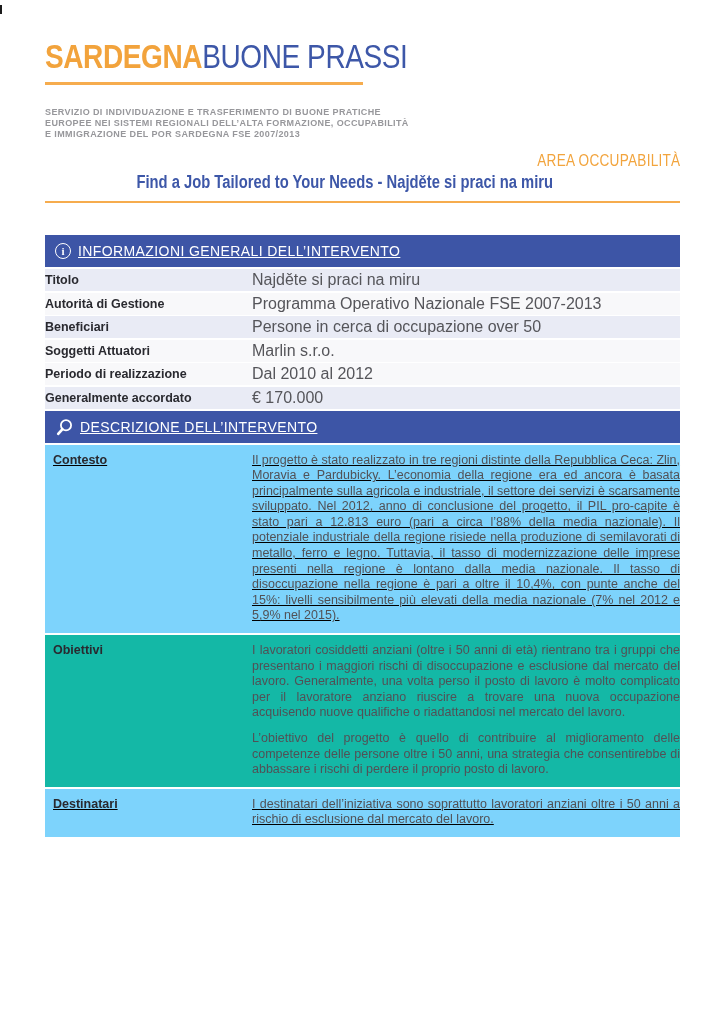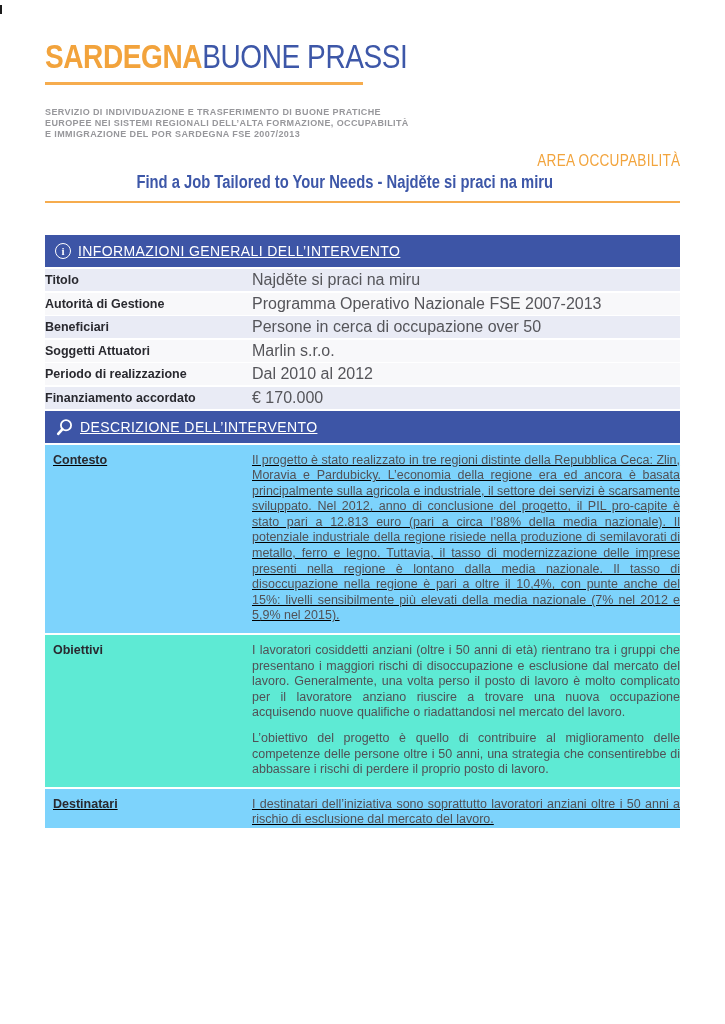--- a/index.html
+++ b/index.html
@@ -1,21 +1,21 @@
 <!DOCTYPE html>
 <html><head>
 <meta charset="utf-8">
 <style>
   * { margin:0; padding:0; box-sizing:border-box; }
   html,body { background:#ffffff; }
   body { font-family:"Liberation Sans", sans-serif; }
 
   .page {
     position:relative;
-    width:725px; height:828px;
+    width:725px; height:1024px;
     background:#ffffff;
     overflow:hidden;
   }
 
   .scan-artifact {
     position:absolute; left:0; top:5px;
     width:2px; height:9px; background:#1b1b1b;
   }
 
   .content { padding:40px 45px 0 45px; }
@@ -82,21 +82,21 @@
     width:207px; padding-left:0; flex-shrink:0;
     font-size:12.5px; font-weight:bold; color:#29292F;
   }
   .info-value { font-size:16px; color:#55555A; }
 
   
   .desc-blocks { margin-top:2px; }
   .desc-block {
     display:flex; padding:8px 0 9px 0; margin-bottom:2px;
   }
-  .desc-block.shade-a { background:#5eead4; }
+  .desc-block.shade-a { background:#14b8a6; }
   .desc-block.shade-b { background:#7dd3fc;text-decoration:underline; }
   .desc-label {
     width:207px; padding-left:8px; flex-shrink:0;
     font-size:12.5px; font-weight:bold; color:#29292F;
     line-height:15.6px;
   }
   .desc-paras { flex:1; }
   .desc-paras p {
     font-size:12.5px; line-height:15.6px; color:#515156;
     text-align:justify; margin-bottom:10px;
@@ -152,21 +152,21 @@
       </div>
       <div class="info-row shade-b">
         <span class="info-label">Soggetti Attuatori</span>
         <span class="info-value">Marlin s.r.o.</span>
       </div>
       <div class="info-row shade-b">
         <span class="info-label">Periodo di realizzazione</span>
         <span class="info-value">Dal 2010 al 2012</span>
       </div>
       <div class="info-row shade-a">
-        <span class="info-label">Finanziamento accordato</span>
+        <span class="info-label">Generalmente accordato</span>
         <span class="info-value">€ 170.000</span>
       </div>
     </div>
 
     <div class="banner banner-desc">
       <svg class="icon-magnifier" width="18" height="18" viewBox="0 0 18 18">
         <circle cx="11" cy="7.2" r="5.1" fill="none" stroke="#ffffff" stroke-width="1.8"></circle>
         <line x1="7.3" y1="11.3" x2="3.2" y2="15.8" stroke="#ffffff" stroke-width="2.7" stroke-linecap="round"></line>
       </svg>
       <span class="banner-text">DESCRIZIONE DELL’INTERVENTO</span>

